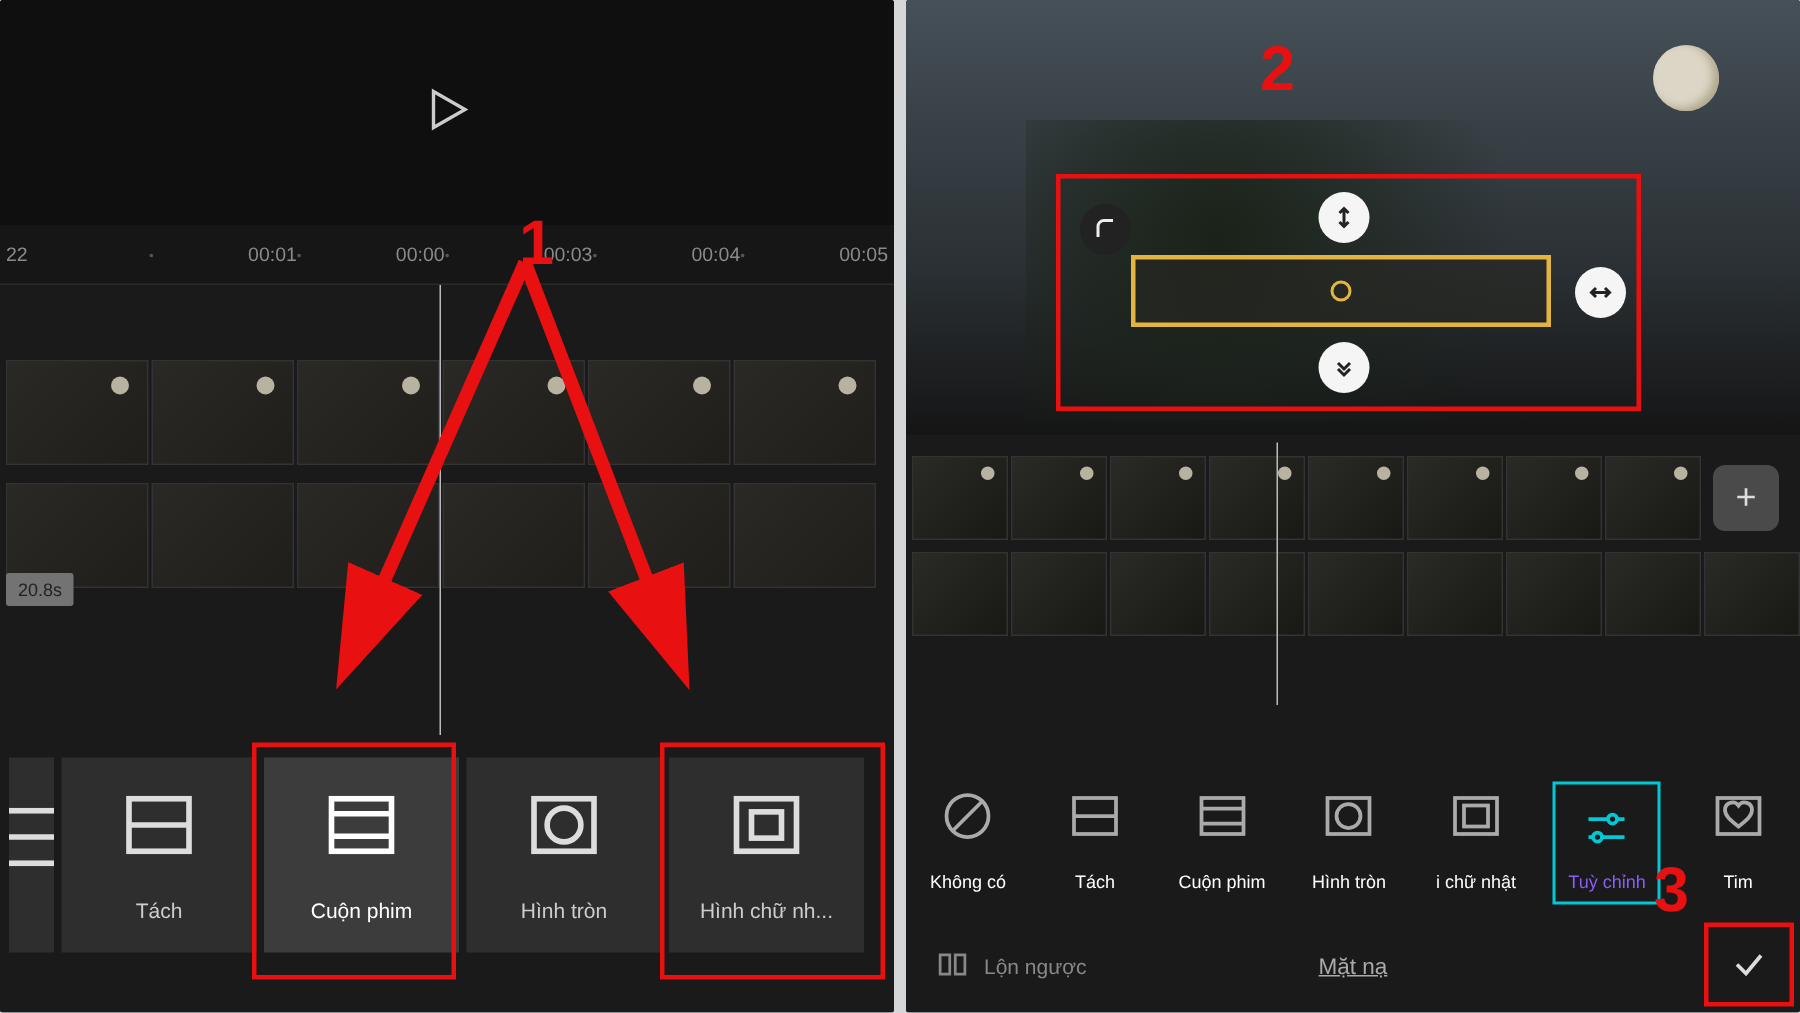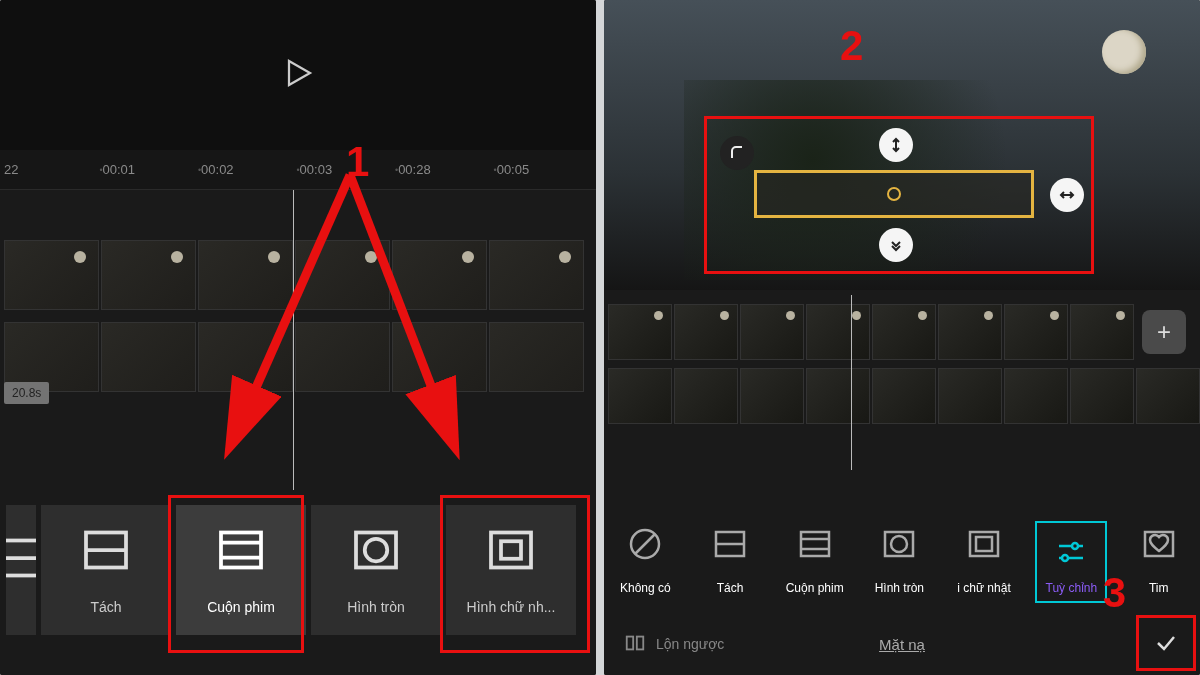--- a/index.html
+++ b/index.html
@@ -37,21 +37,21 @@
   display: flex;
   align-items: center;
   height: 40px;
   color: #8a8a8a;
   font-size: 13px;
   padding: 0 4px;
   position: relative;
   background: #161616;
   border-bottom: 1px solid #2a2a2a;
 }
-.ruler .tick { flex: 1; text-align: left; }
+.ruler .tick { flex: 1; text-align: right; }
 .ruler .tick.first { text-align: left; }
 .ruler .dot { color: #555; font-size: 9px; }
 .playhead {
   position: absolute;
   top: 190px;
   left: 293px;
   width: 1px;
   height: 300px;
   background: #bbb;
   z-index: 5;
@@ -324,25 +324,25 @@
         <svg viewBox="0 0 24 24" fill="none" stroke="#ccc" stroke-width="1.5">
             <path d="M6 4l14 8-14 8V4z"></path>
           </svg>
       </span>
     </div>
     <div class="ruler">
       <span class="tick first">22</span>
       <span class="dot">•</span>
       <span class="tick">00:01</span>
       <span class="dot">•</span>
-      <span class="tick">00:02</span>
+      <span class="tick">00:00</span>
       <span class="dot">•</span>
       <span class="tick">00:03</span>
       <span class="dot">•</span>
-      <span class="tick">00:28</span>
+      <span class="tick">00:04</span>
       <span class="dot">•</span>
       <span class="tick">00:05</span>
     </div>
     <div class="playhead"></div>
     <div class="clip-strip-left">
       <div class="thumb moon"></div>
       <div class="thumb moon"></div>
       <div class="thumb moon"></div>
       <div class="thumb moon"></div>
       <div class="thumb moon"></div>

